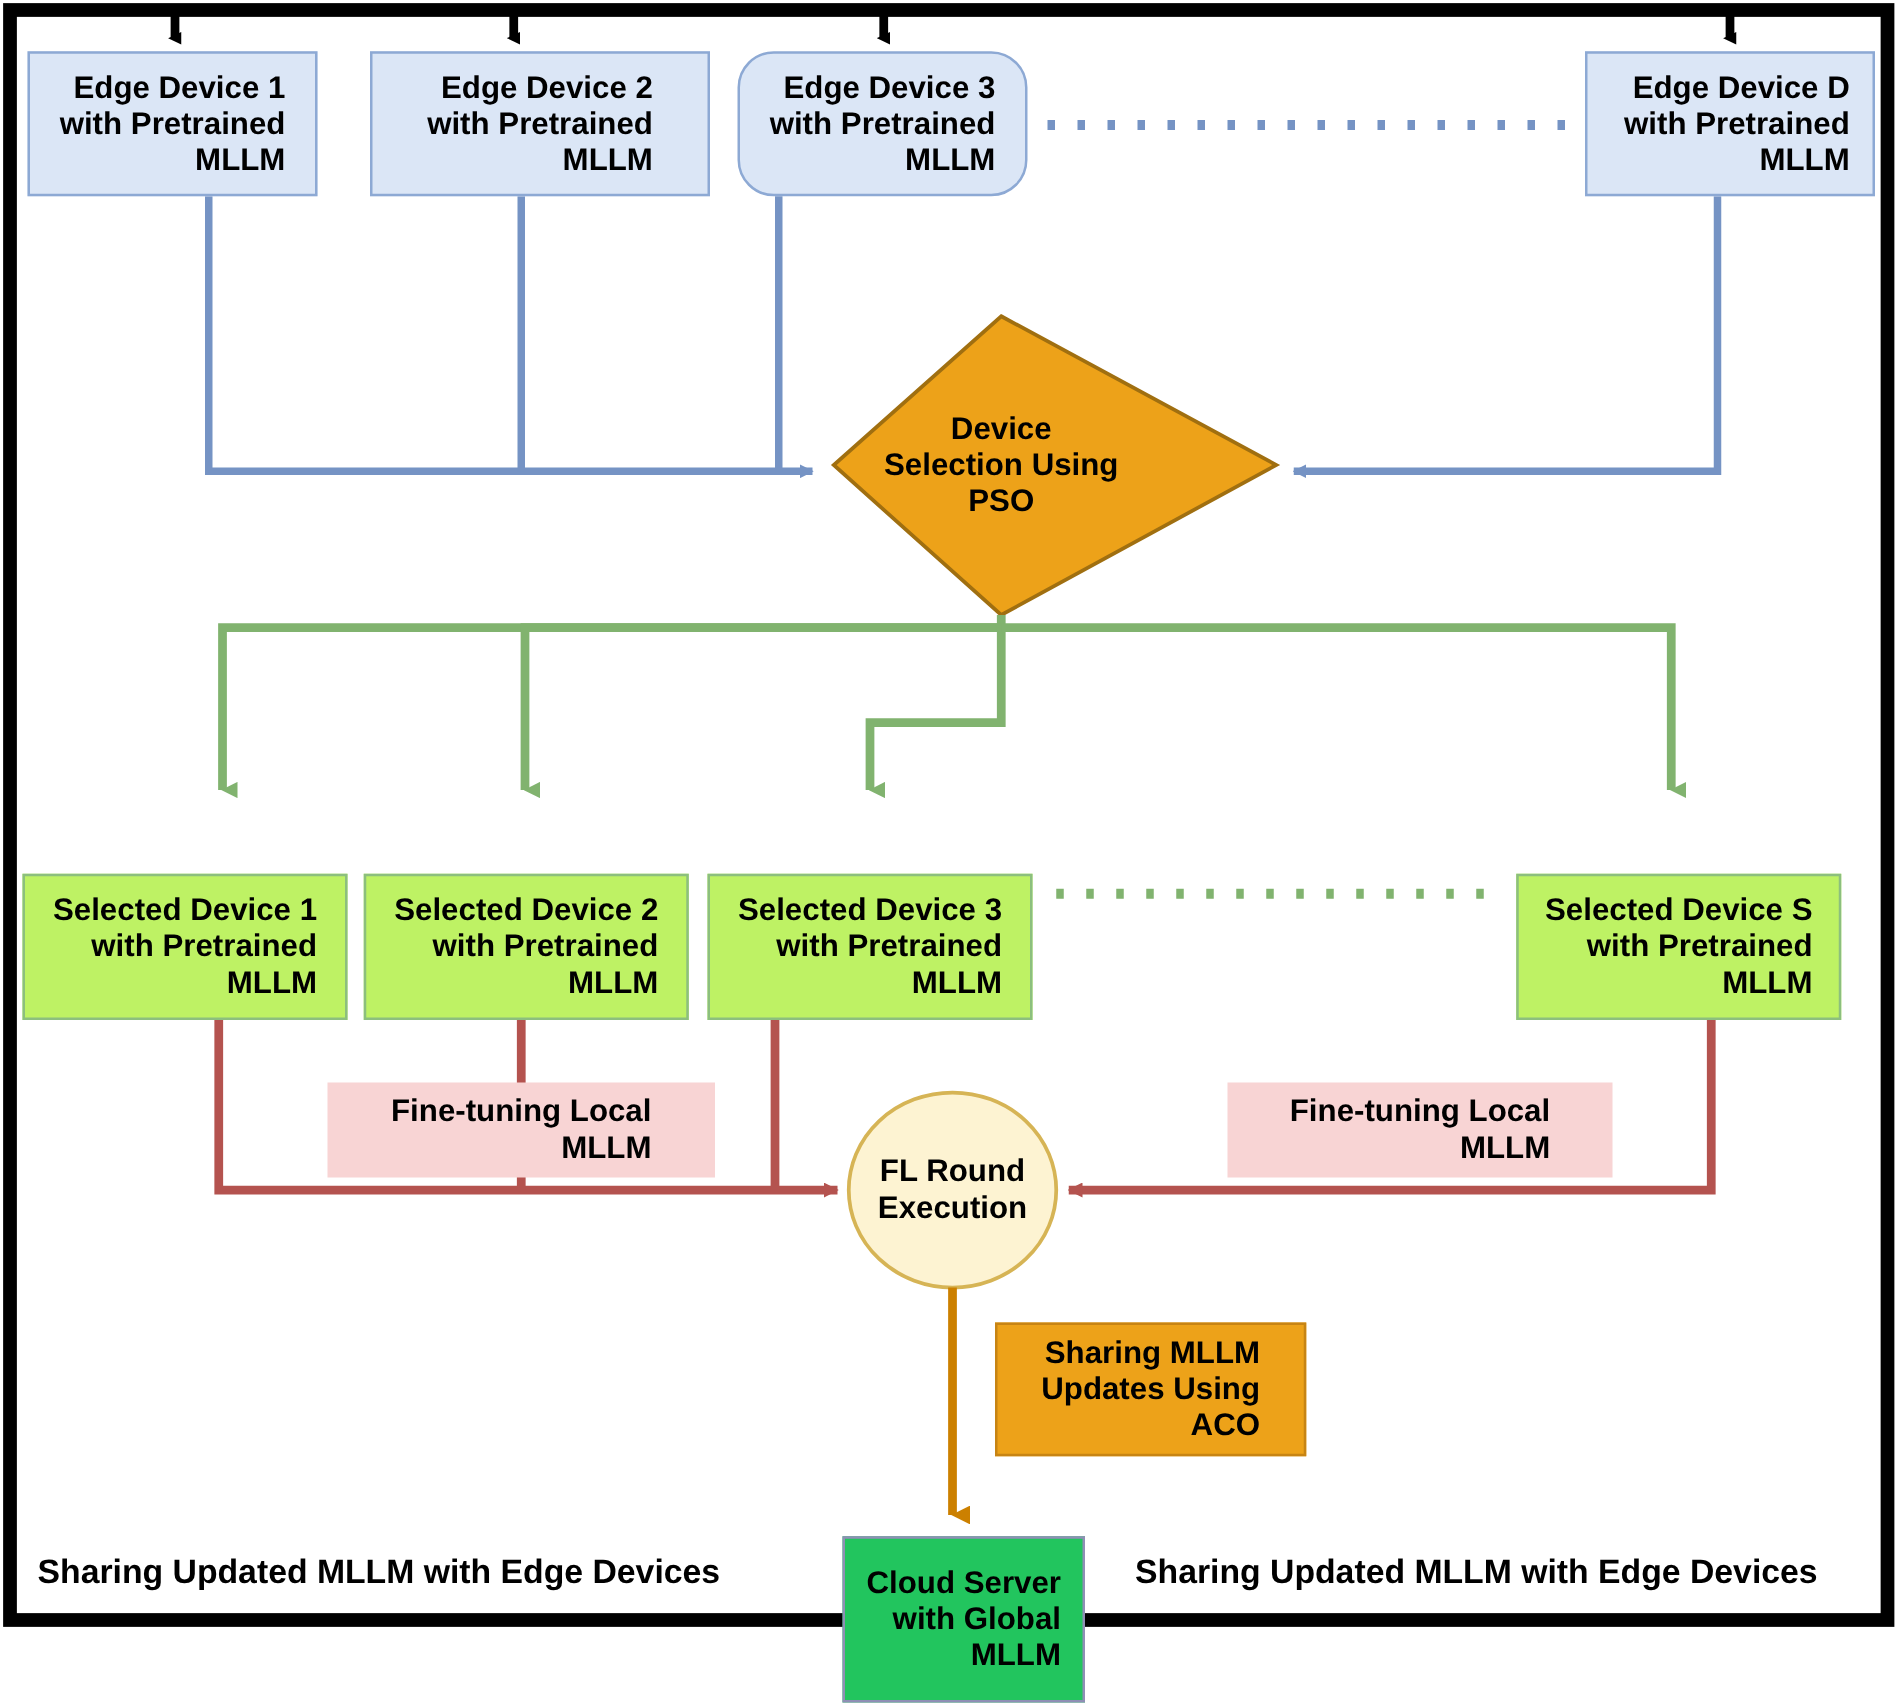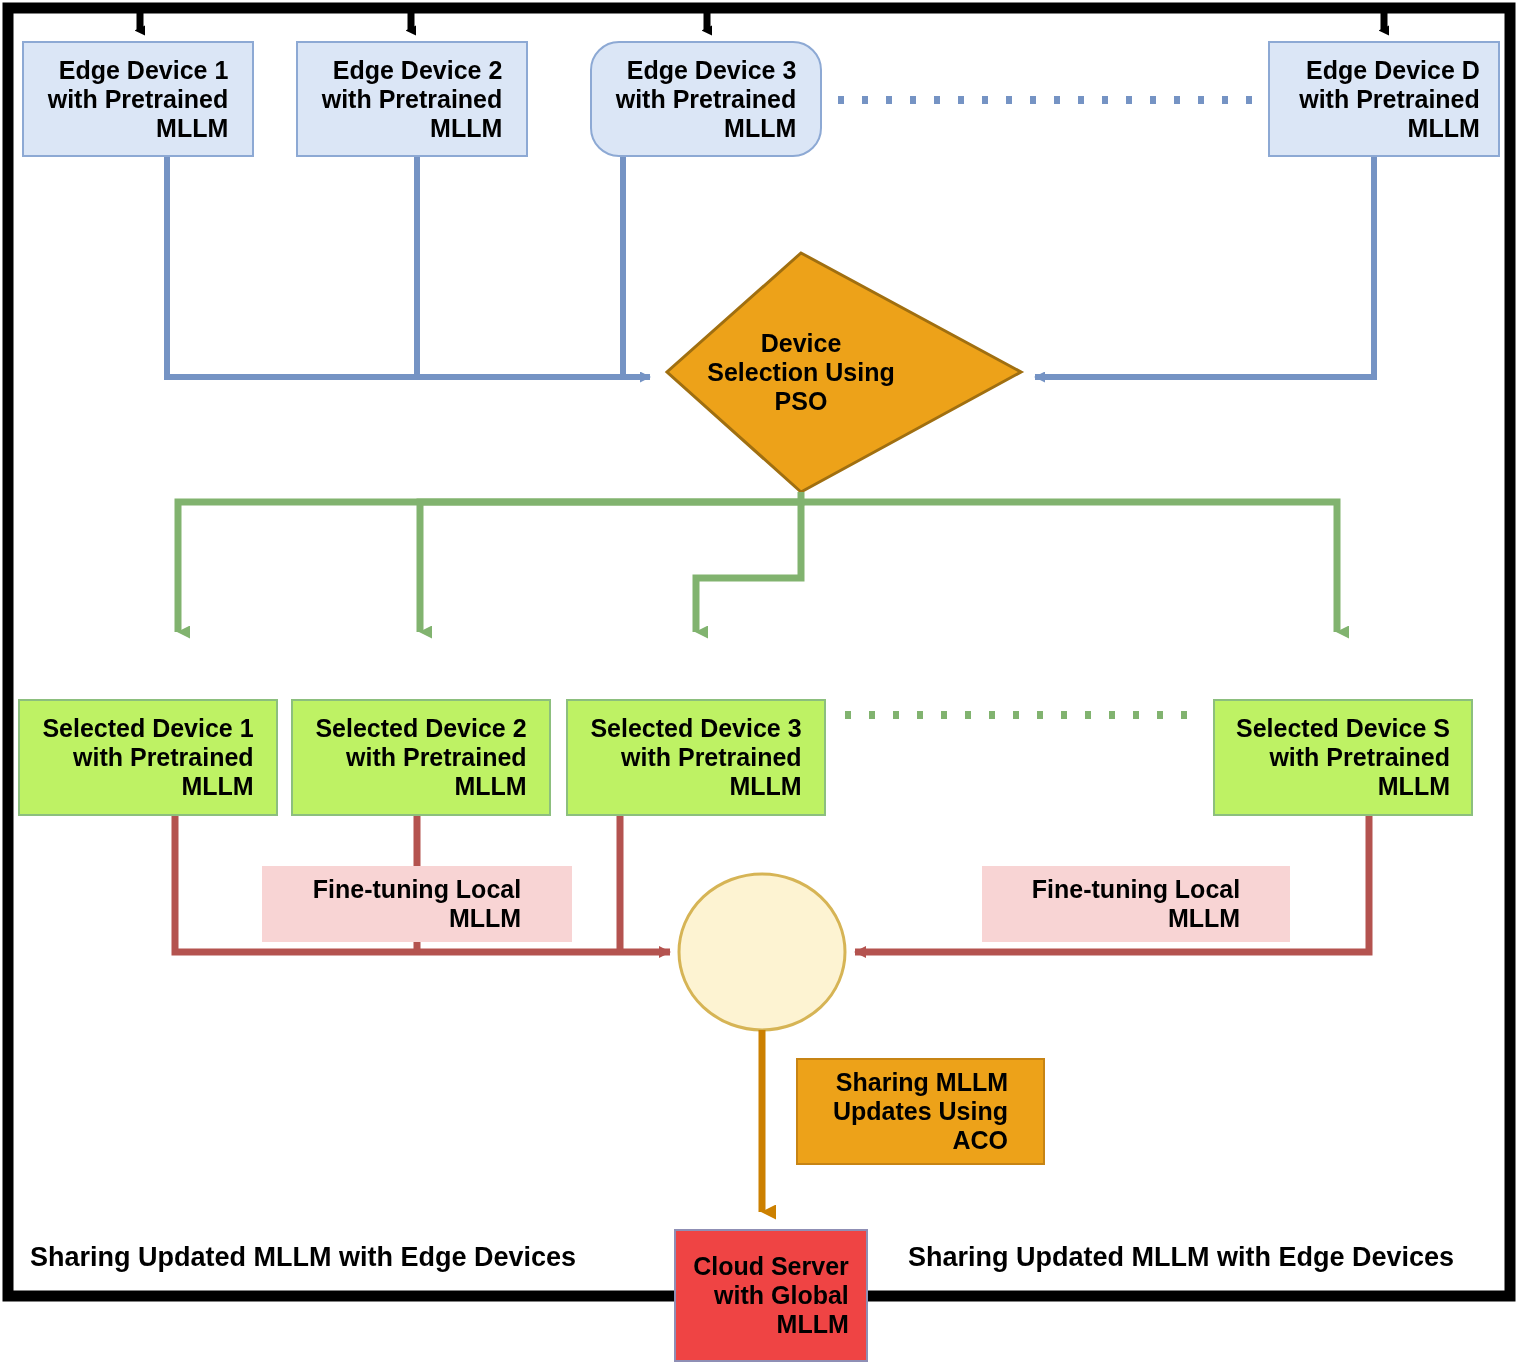--- a/index.html
+++ b/index.html
@@ -7,21 +7,21 @@
        font-family:"Liberation Sans","DejaVu Sans",sans-serif;}
   #stage{position:absolute;left:0;top:0;width:1522px;height:1366px;}
   #svg-layer{position:absolute;left:0;top:0;width:1522px;height:1366px;}
   .node{position:absolute;box-sizing:border-box;display:flex;align-items:center;
         justify-content:center;text-align:right;font-weight:bold;color:#000;
         line-height:1.16;white-space:pre-line;}
   .edge-dev{background:#dbe6f6;border:2px solid #8da9d4;font-size:25px;}
   .sel-dev{background:#bef264;border:2px solid #8cbf7e;font-size:25px;margin-top:44px;}
   .pink-note{background:#f8d4d4;font-size:25px;}
   .orange-note{background:#eda219;border:2px solid #c78414;font-size:25px;}
-  .cloud-node{background:#ef4444;border:2px solid #8f8fb5;font-size:25px;}
+  .cloud-node{background:#22c55e;border:2px solid #8f8fb5;font-size:25px;}
   .diamond-label{position:absolute;display:flex;align-items:center;justify-content:center;
         text-align:center;font-weight:bold;font-size:25px;color:#000;white-space:pre-line;
         line-height:1.16;}
   .ellipse-label{position:absolute;display:flex;align-items:center;justify-content:center;
         text-align:center;font-weight:bold;font-size:25px;color:#000;white-space:pre-line;
         line-height:1.16;}
   .caption{position:absolute;font-weight:bold;font-size:27px;color:#000;white-space:nowrap;}
 </style>
 </head>
 <body>
@@ -84,21 +84,21 @@
     </g>
 
     <ellipse cx="762" cy="952" rx="83" ry="78" fill="#fdf3d2" stroke="#d6b455" stroke-width="3"></ellipse>
 
     <line x1="762" y1="1030" x2="762" y2="1212" stroke="#cc8000" stroke-width="7" marker-end="url(#ar-orange-d)"></line>
   </svg>
 
   <div class="node edge-dev" style="left:22px;top:41px;width:232px;height:116px;">Edge Device 1
 with Pretrained
 MLLM</div>
-  <div class="node edge-dev" style="left:296px;top:41px;width:232px;height:116px;">Edge Device 2
+  <div class="node edge-dev" style="left:296px;top:41px;width:272px;height:116px;">Edge Device 2
 with Pretrained
 MLLM</div>
   <div class="node edge-dev" style="left:590px;top:41px;width:232px;height:116px;border-radius:29px;">Edge Device 3
 with Pretrained
 MLLM</div>
   <div class="node edge-dev" style="left:1268px;top:41px;width:232px;height:116px;padding-left:11px;">Edge Device D
 with Pretrained
 MLLM</div>
 
   <div class="diamond-label" style="left:667px;top:300px;width:268px;height:145px;">Device
@@ -116,20 +116,22 @@
 MLLM</div>
   <div class="node sel-dev" style="left:1213px;top:655px;width:260px;height:117px;">Selected Device S
 with Pretrained
 MLLM</div>
 
   <div class="node pink-note" style="left:262px;top:866px;width:310px;height:76px;">Fine-tuning Local
 MLLM</div>
   <div class="node pink-note" style="left:982px;top:866px;width:308px;height:76px;">Fine-tuning Local
 MLLM</div>
 
+  <div class="ellipse-label" style="left:679px;top:915px;width:166px;height:74px;">FL Round
+Execution</div>
 
   <div class="node orange-note" style="left:796px;top:1058px;width:249px;height:107px;">Sharing MLLM
 Updates Using
 ACO</div>
 
   <div class="caption" style="left:30px;top:1242px;">Sharing Updated MLLM with Edge Devices</div>
   <div class="caption" style="left:908px;top:1242px;">Sharing Updated MLLM with Edge Devices</div>
 
   <div class="node cloud-node" style="left:674px;top:1229px;width:194px;height:133px;">Cloud Server
 with Global

